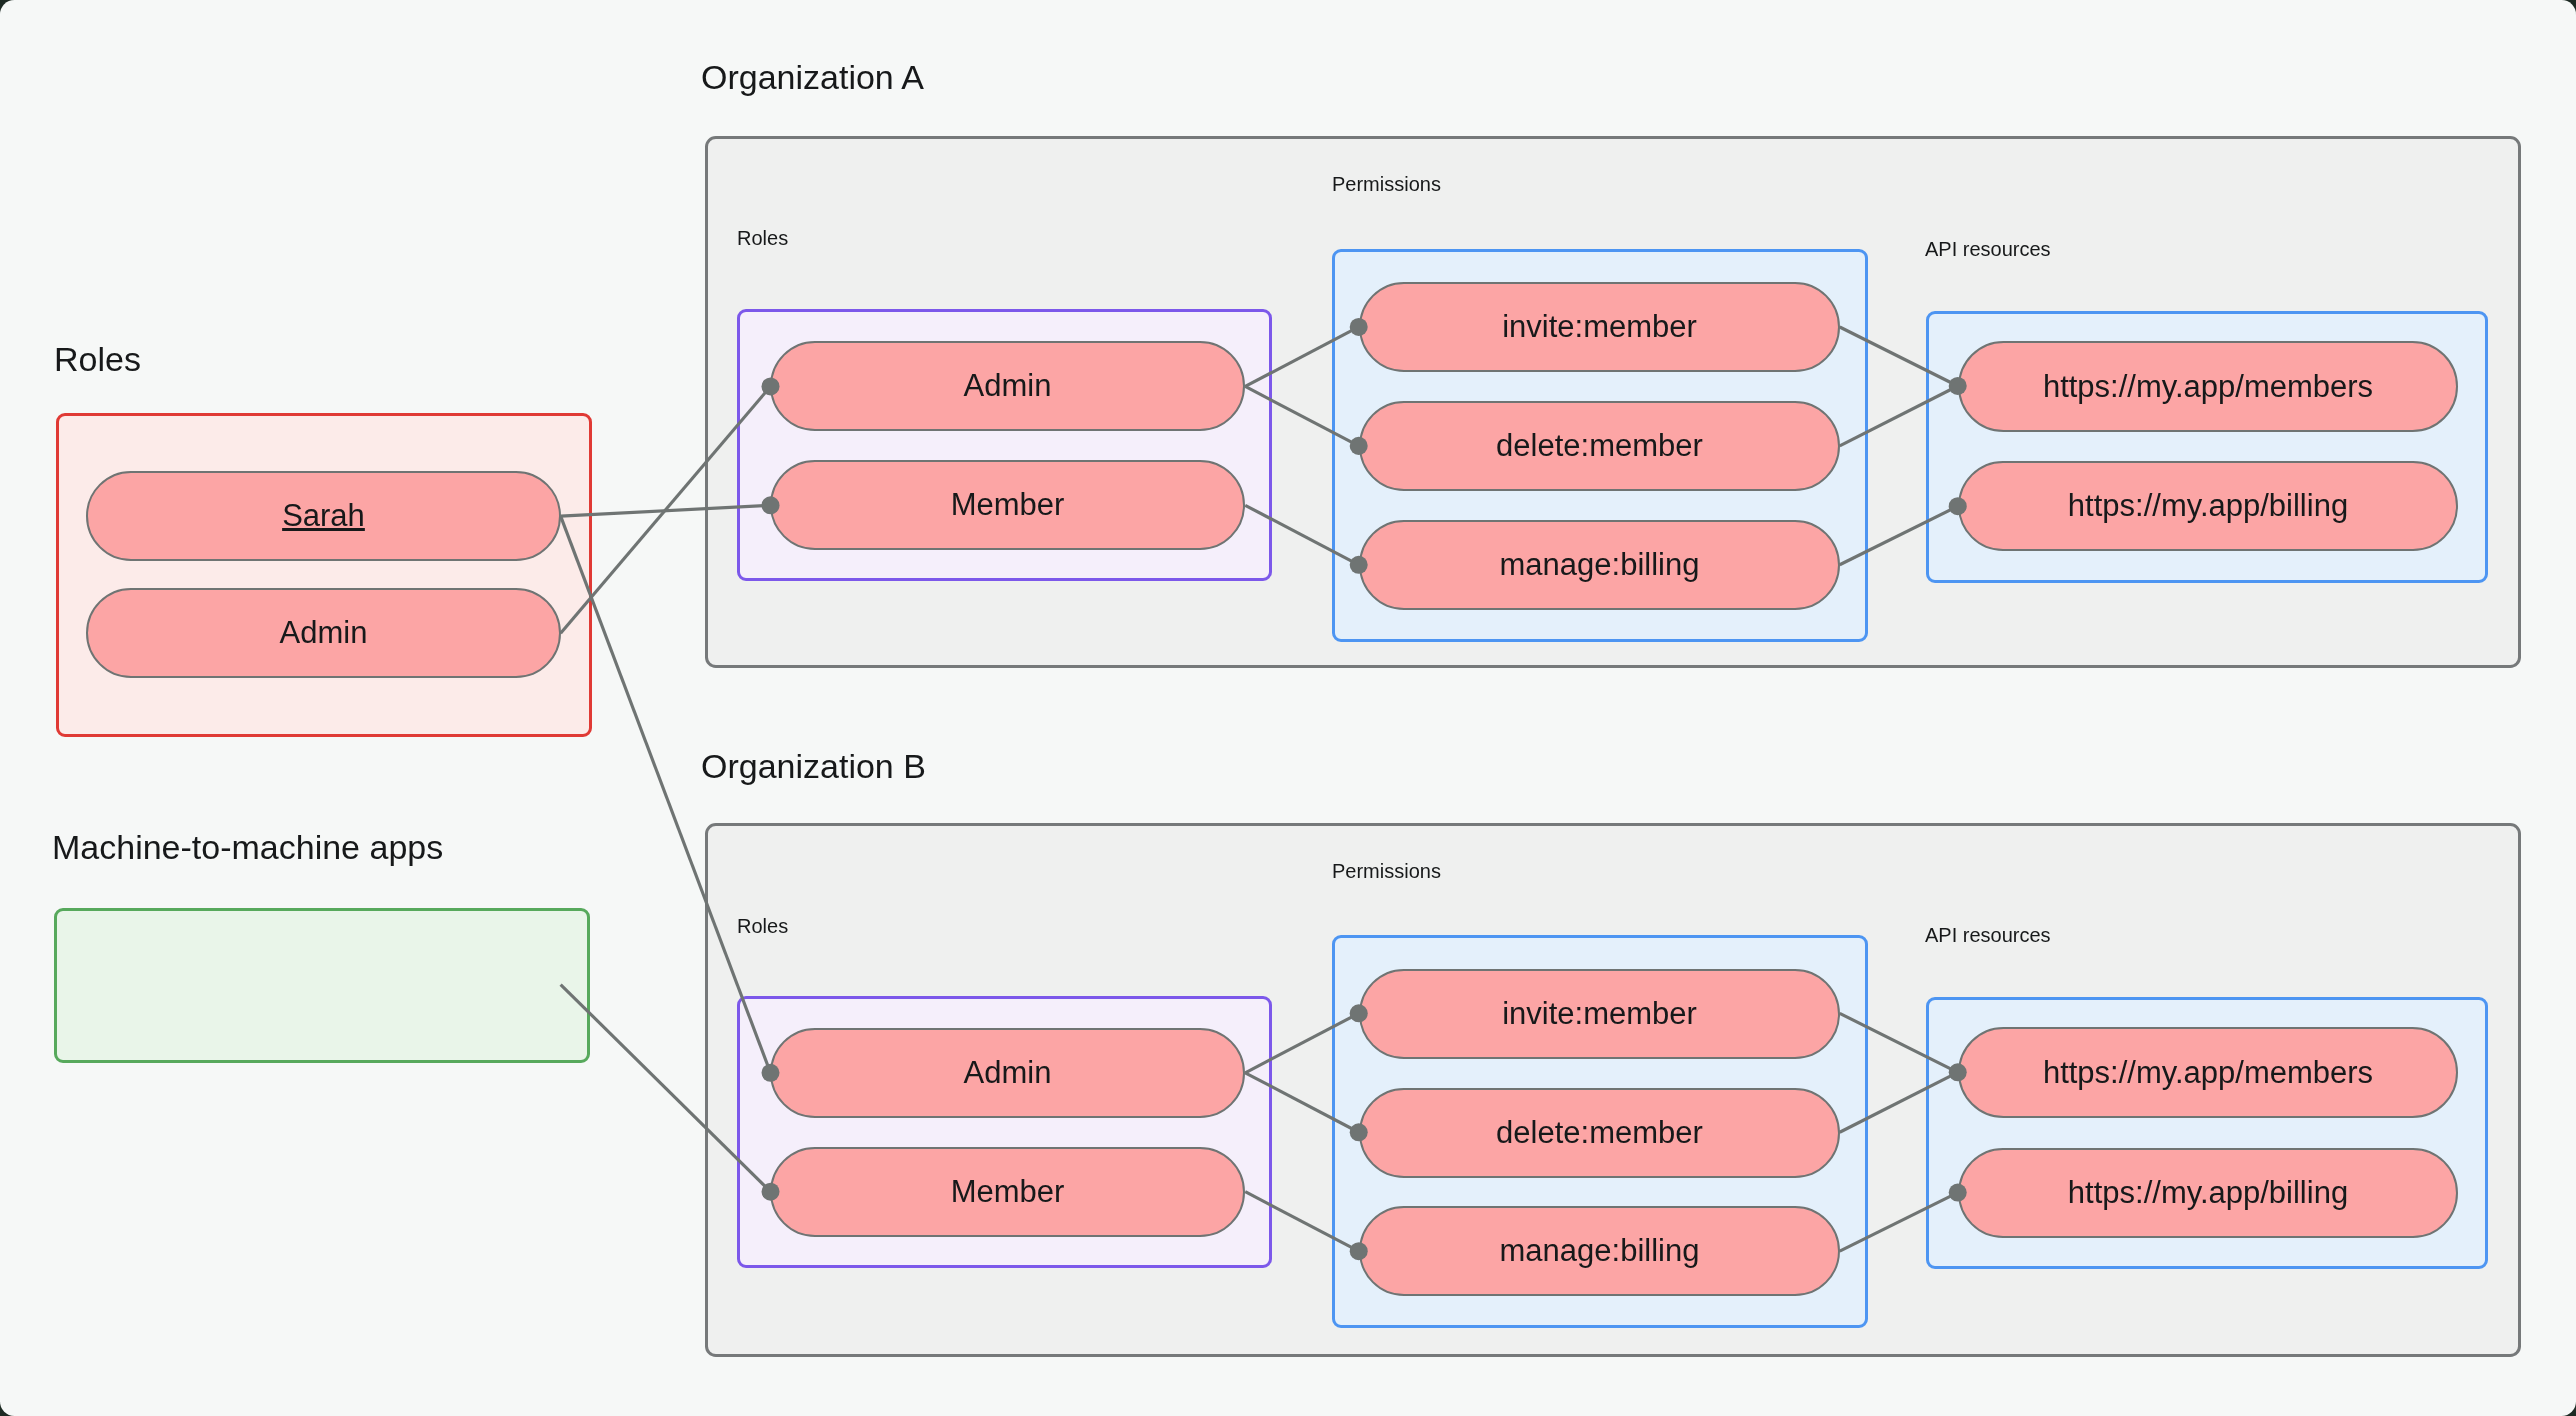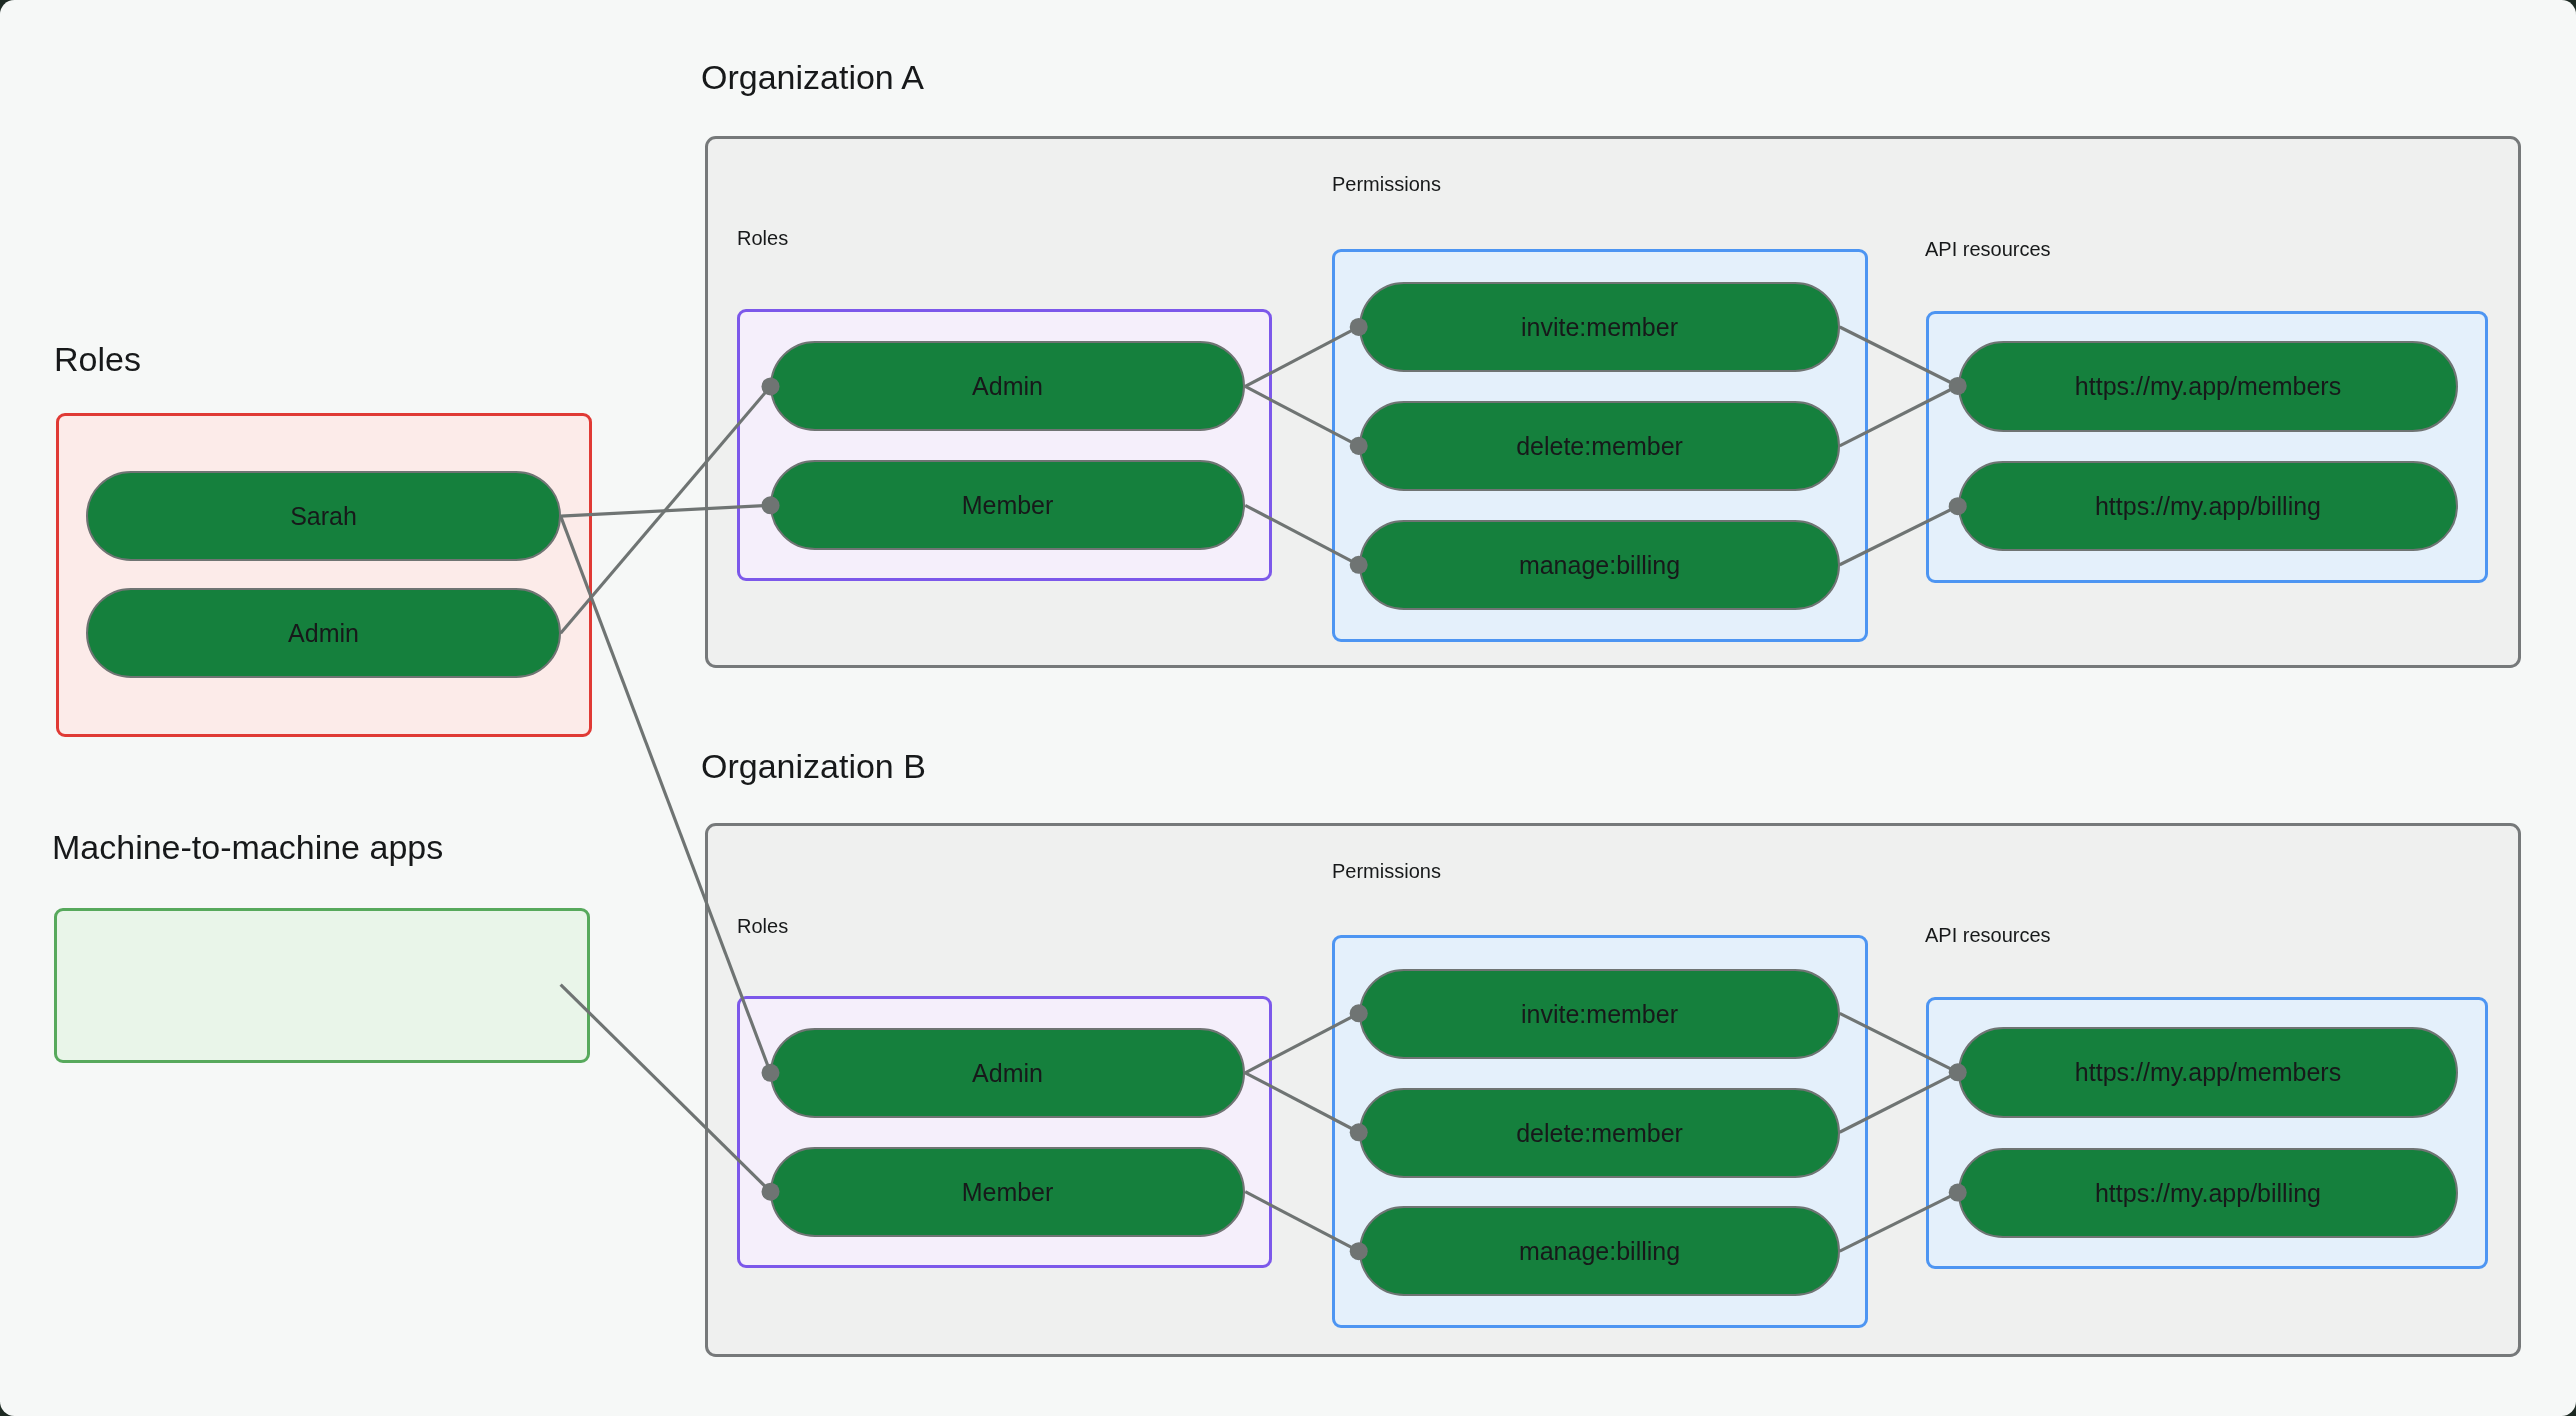--- a/index.html
+++ b/index.html
@@ -3,32 +3,32 @@
 <meta charset="utf-8">
 <style>
   html,body{margin:0;padding:0;background:#1d2a23;}
   #stage{position:relative;overflow:hidden;border-radius:14.4px;
          font-family:"Liberation Sans","DejaVu Sans",sans-serif;}
   .abs{position:absolute;box-sizing:border-box;}
   .group-label{font-size:34px;color:#17191a;white-space:nowrap;line-height:1.1;}
   .section-label{font-size:20px;color:#17191a;white-space:nowrap;line-height:1.1;}
   .gbox{border-radius:10.8px;}
   .sbox{border-radius:9px;}
-  .pill{border-radius:900px;background:#15803d;border:2.7px solid #6f7473;
+  .pill{border-radius:900px;background:#fca5a5;border:2.7px solid #6f7473;
         display:flex;align-items:center;justify-content:center;
-        font-size:25px;color:#17191a;white-space:nowrap;}
+        font-size:31px;color:#17191a;white-space:nowrap;}
   svg{position:absolute;left:0;top:0;pointer-events:none;}
 </style>
 </head>
 <body style="background: rgb(29, 42, 35);">
 
 <div id="stage" style="width: 2576px; height: 1416px; background: rgb(246, 248, 247);">
     <div class="abs sbox" style="left: 56px; top: 413px; width: 536px; height: 324px; background: rgb(252, 235, 233); border: 3.6px solid rgb(224, 58, 53);"></div>
     <div class="abs group-label" style="left: 54px; top: 341px;">Roles</div>
-    <div class="abs pill" style="left: 86px; top: 471px; width: 475px; height: 90px;">Sarah</div>
+    <div class="abs pill" style="left: 86px; top: 471px; width: 475px; height: 90px; text-decoration: underline;">Sarah</div>
     <div class="abs pill" style="left: 86px; top: 588px; width: 475px; height: 90px;">Admin</div>
     <div class="abs sbox" style="left: 54px; top: 908px; width: 536px; height: 155px; background: rgb(233, 245, 233); border: 3.6px solid rgb(87, 169, 92);"></div>
     <div class="abs group-label" style="left: 52px; top: 829px; text-align: right;">Machine-to-machine apps</div>
     <div class="abs gbox" style="left: 705px; top: 136px; width: 1816px; height: 532px; background: rgb(239, 240, 239); border: 3.6px solid rgb(118, 121, 122);"></div>
     <div class="abs group-label" style="left: 701px; top: 59px;">Organization A</div>
     <div class="abs sbox" style="left: 737px; top: 309px; width: 535px; height: 272px; background: rgb(245, 239, 251); border: 3.6px solid rgb(124, 88, 234);"></div>
     <div class="abs section-label" style="left: 737px; top: 227px;">Roles</div>
     <div class="abs pill" style="left: 770px; top: 341px; width: 475px; height: 90px;">Admin</div>
     <div class="abs pill" style="left: 770px; top: 460px; width: 475px; height: 90px;">Member</div>
     <div class="abs sbox" style="left: 1332px; top: 249px; width: 536px; height: 393px; background: rgb(228, 240, 251); border: 3.6px solid rgb(77, 149, 242);"></div>

